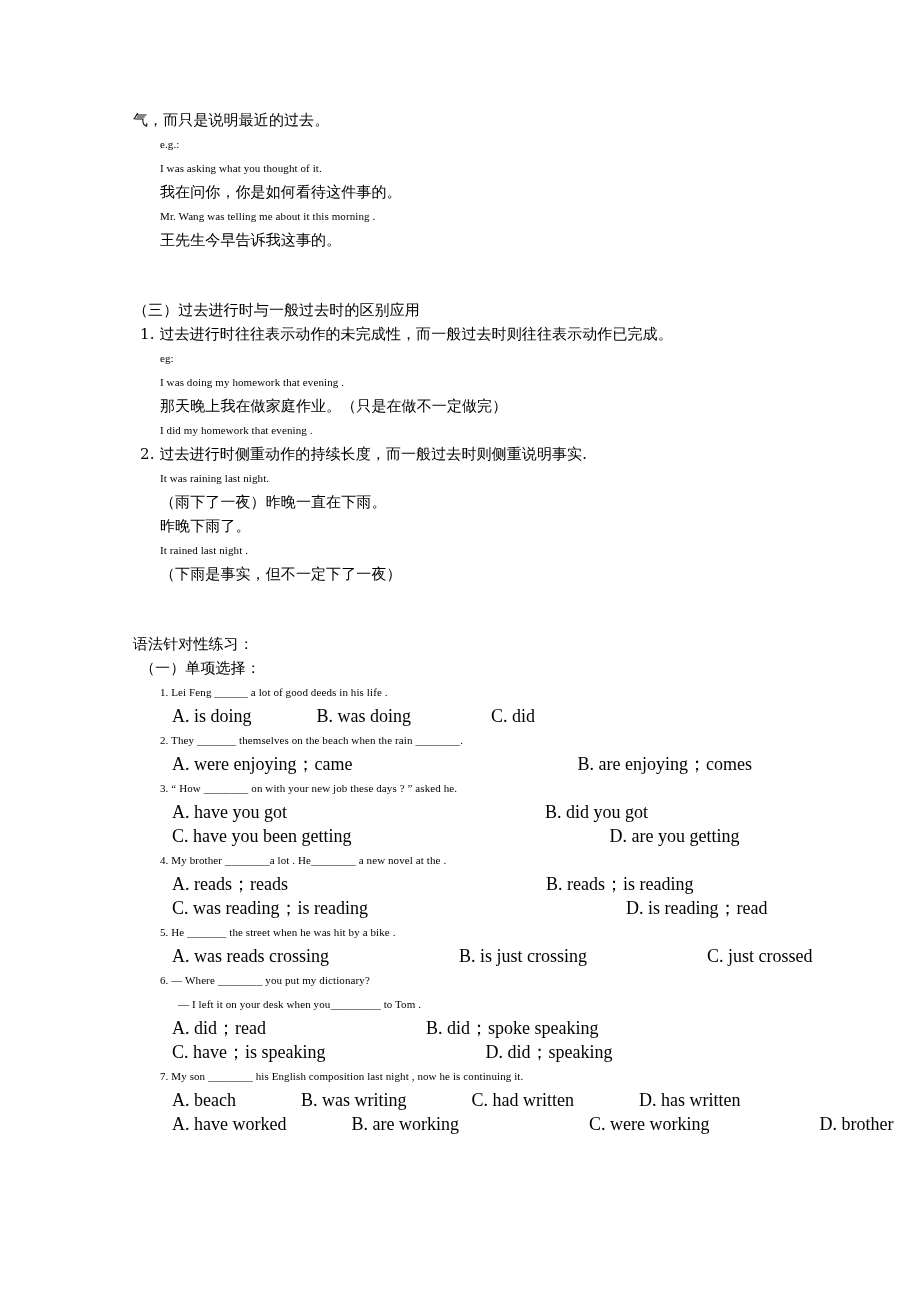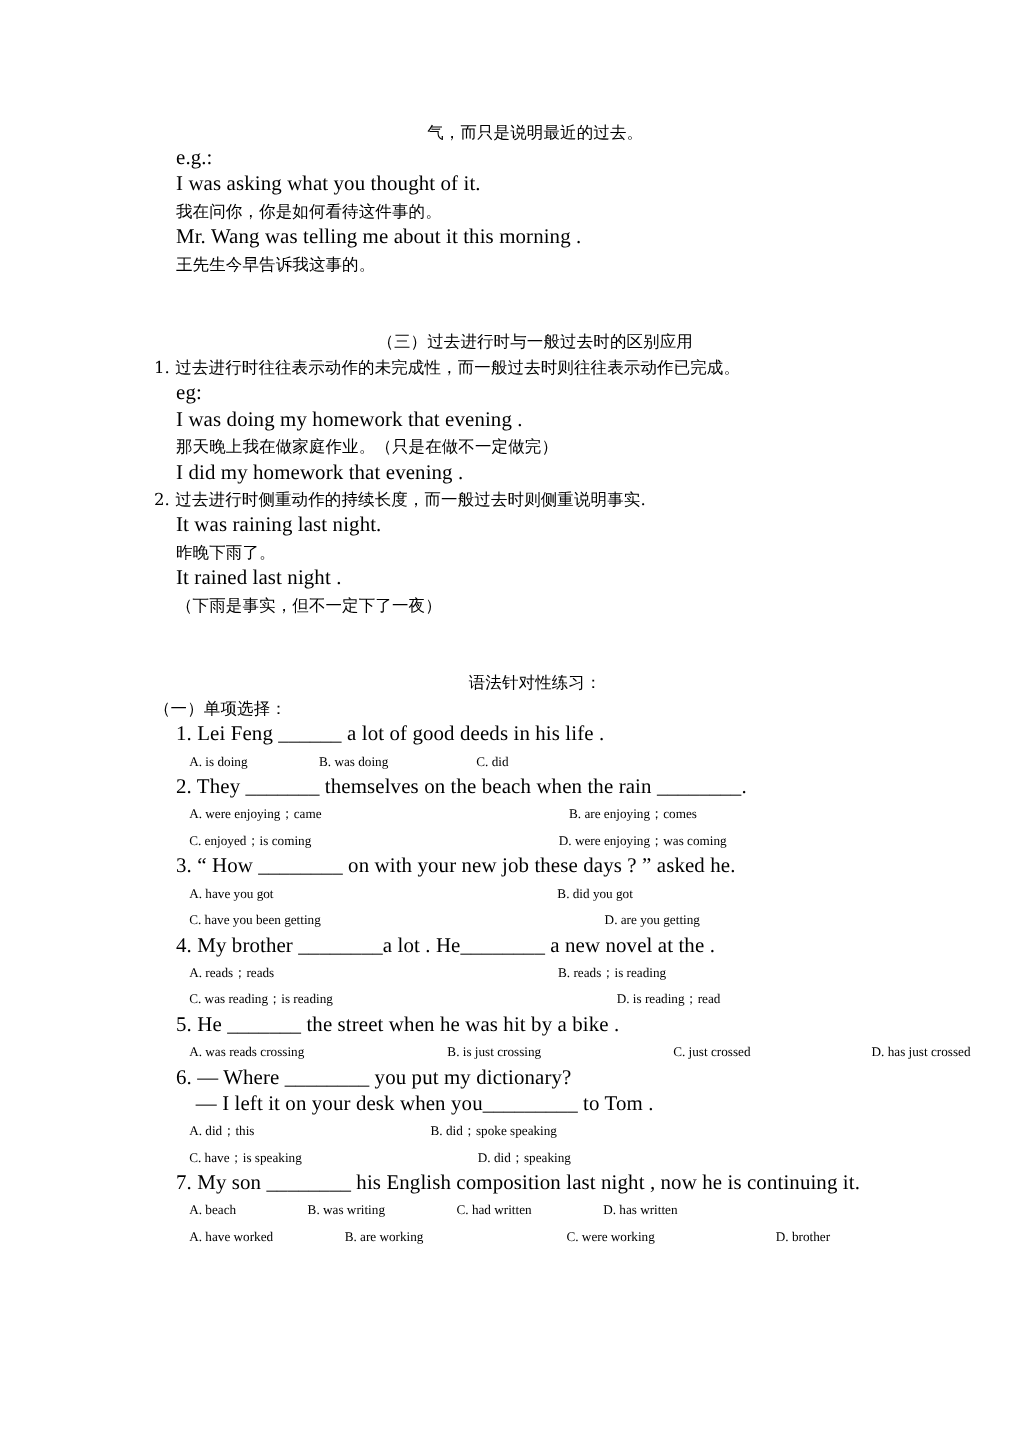--- a/index.html
+++ b/index.html
@@ -16,40 +16,40 @@
   }
   .page {
     position: relative;
     width: 920px;
     height: 1302px;
     background: #ffffff;
     box-sizing: border-box;
     padding: 108px 80px 0 133px;
   }
   .line {
-    font-size: 19px;
+    font-size: 11px;
     line-height: 24px;
     white-space: pre;
     letter-spacing: 0.1px;
   }
   .cn {
     font-family: "DejaVu Serif", "Liberation Serif", serif;
     font-size: 15px;
   }
   
-  .ind0  { padding-left: 0px; text-align: center; }
+  .ind0  { padding-left: 0px; }
   .ind1  { padding-left: 7px; }
   .ind2  { padding-left: 27px; }
   .ind3  { padding-left: 39px; }
   .ind4  { padding-left: 45px; }
   .gap-xl { height: 46px; }
 
   .opt-row {
     display: flex;
-    font-size: 12px;
+    font-size: 18px;
     line-height: 24px;
     white-space: pre;
   }
   .colgap-225 { width: 225px; flex: 0 0 auto; }
   .colgap-258 { width: 258px; flex: 0 0 auto; }
   .colgap-130 { width: 130px; flex: 0 0 auto; }
   .colgap-160 { width: 160px; flex: 0 0 auto; }
   .colgap-80  { width: 80px;  flex: 0 0 auto; }
   .colgap-65  { width: 65px;  flex: 0 0 auto; }
   .colgap-110 { width: 110px; flex: 0 0 auto; }
@@ -71,20 +71,21 @@
 
   <div class="line cn ind0">（三）过去进行时与一般过去时的区别应用</div>
   <div class="line cn ind1"><span>1.</span> <span>过去进行时往往表示动作的未完成性，而一般过去时则往往表示动作已完成。</span></div>
   <div class="line ind2">eg:</div>
   <div class="line ind2">I was doing my homework that evening .</div>
   <div class="line cn ind2">那天晚上我在做家庭作业。（只是在做不一定做完）</div>
   <div class="line ind2">I did my homework that evening .</div>
 
   <div class="line cn ind1"><span>2.</span> <span>过去进行时侧重动作的持续长度，而一般过去时则侧重说明事实.</span></div>
   <div class="line ind2">It was raining last night.</div>
+  <div class="line cn ind2">（雨下了一夜）昨晚一直在下雨。</div>
   <div class="line cn ind2">昨晚下雨了。</div>
   <div class="line ind2">It rained last night .</div>
   <div class="line cn ind2">（下雨是事实，但不一定下了一夜）</div>
 
   <div class="gap-xl"></div>
 
   <div class="line cn ind0">语法针对性练习：</div>
   <div class="line cn ind1">（一）单项选择：</div>
 
   <div class="line ind2">1. Lei Feng ______ a lot of good deeds in his life .</div>
@@ -94,25 +95,20 @@
     <span>B. was doing</span>
     <span class="colgap-80"></span>
     <span>C. did</span>
   </div>
 
   <div class="line ind2">2. They _______ themselves on the beach when the rain ________.</div>
   <div class="opt-row ind3">
     <span>A. were enjoying；came</span>
     <span class="colgap-225"></span>
     <span>B. are enjoying；comes</span>
-  </div>
-  <div class="opt-row ind3">
-    <span>C. enjoyed；is coming</span>
-    <span class="colgap-225"></span>
-    <span>D. were enjoying；was coming</span>
   </div>
 
   <div class="line ind2">3. “ How ________ on with your new job these days ? ” asked he.</div>
   <div class="opt-row ind3">
     <span>A. have you got</span>
     <span class="colgap-258"></span>
     <span>B. did you got</span>
   </div>
   <div class="opt-row ind3">
     <span>C. have you been getting</span>
@@ -139,21 +135,21 @@
     <span>B. is just crossing</span>
     <span class="colgap-120"></span>
     <span>C. just crossed</span>
     <span class="colgap-110"></span>
     <span>D. has just crossed</span>
   </div>
 
   <div class="line ind2">6. — Where ________ you put my dictionary?</div>
   <div class="line ind4">— I left it on your desk when you_________ to Tom .</div>
   <div class="opt-row ind3">
-    <span>A. did；this</span>
+    <span>A. did；read</span>
     <span class="colgap-160"></span>
     <span>B. did；spoke speaking</span>
   </div>
   <div class="opt-row ind3">
     <span>C. have；is speaking</span>
     <span class="colgap-160"></span>
     <span>D. did；speaking</span>
   </div>
 
   <div class="line ind2">7. My son ________ his English composition last night , now he is continuing it.</div>

